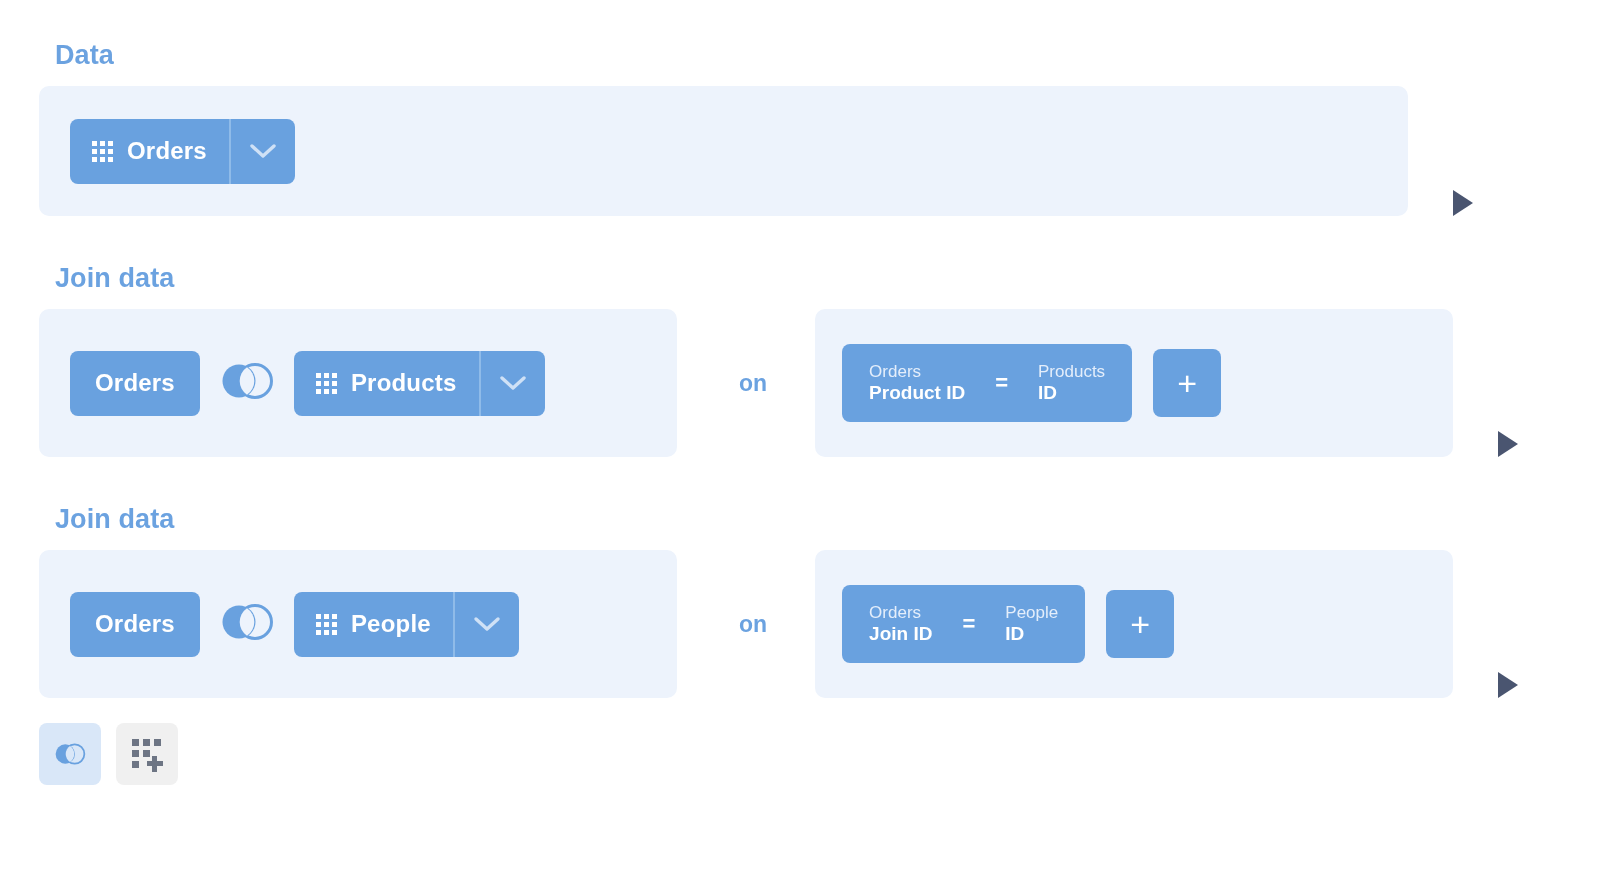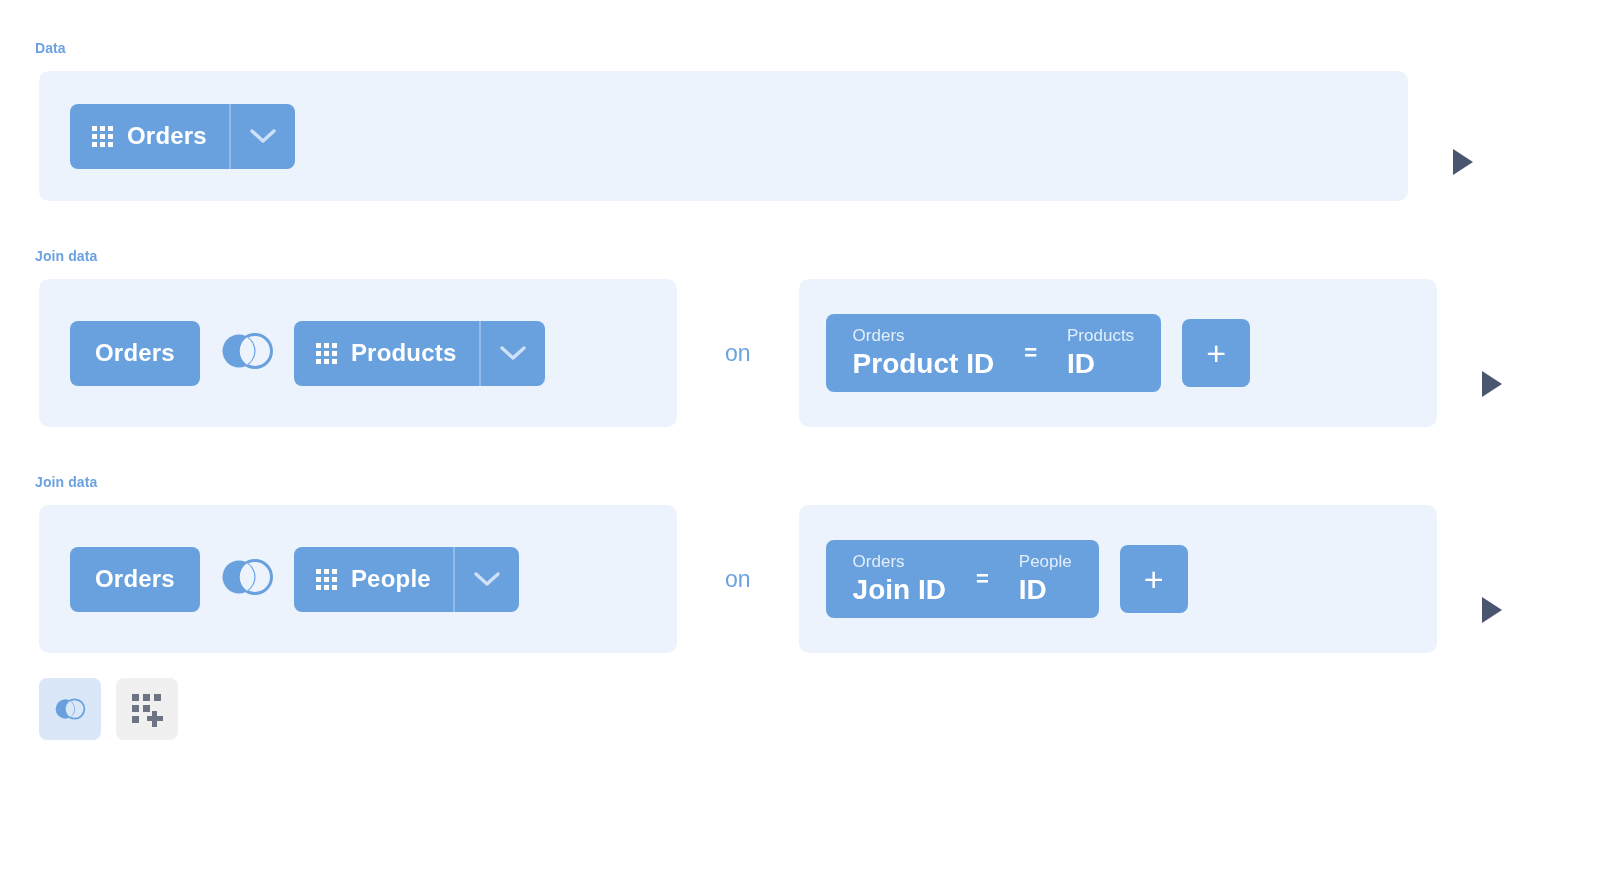--- a/index.html
+++ b/index.html
@@ -23,30 +23,30 @@
     width: 1622px;
     height: 880px;
     padding: 0;
   }
 
   
   .section {
     position: relative;
   }
   .section-label {
-    font-size: 14px;
+    font-size: 27px;
     font-weight: bold;
     color: #6ba2e0;
     letter-spacing: 0.1px;
-    margin-left: 35px;
+    margin-left: 55px;
   }
 
   .row {
     display: flex;
-    align-items: center;
+    align-items: flex-end;
   }
 
   
   .panel {
     background: #edf3fc;
     border-radius: 10px;
     display: flex;
     align-items: center;
   }
 
@@ -118,23 +118,24 @@
   
   .venn {
     margin: 0 18px;
     flex: none;
   }
 
   
   .on-label {
     color: #6ba2e0;
     font-size: 23px;
-    font-weight: normal;
+    font-weight: bold;
     padding: 0 38px;
     line-height: 148px;
+    margin-left: 14px;
   }
 
   
   .cond-pill {
     background: #69a1df;
     border-radius: 8px;
     height: 78px;
     display: flex;
     align-items: center;
     padding: 0 27px;
@@ -147,21 +148,21 @@
     line-height: 1.18;
   }
   .cond-sub {
     color: #e4eefb;
     font-size: 17px;
     font-weight: normal;
     white-space: nowrap;
   }
   .cond-main {
     color: #ffffff;
-    font-size: 28px;
+    font-size: 19px;
     font-weight: bold;
     white-space: nowrap;
   }
   .cond-eq {
     color: #ffffff;
     font-size: 22px;
     font-weight: bold;
     padding: 0 30px;
   }
 

